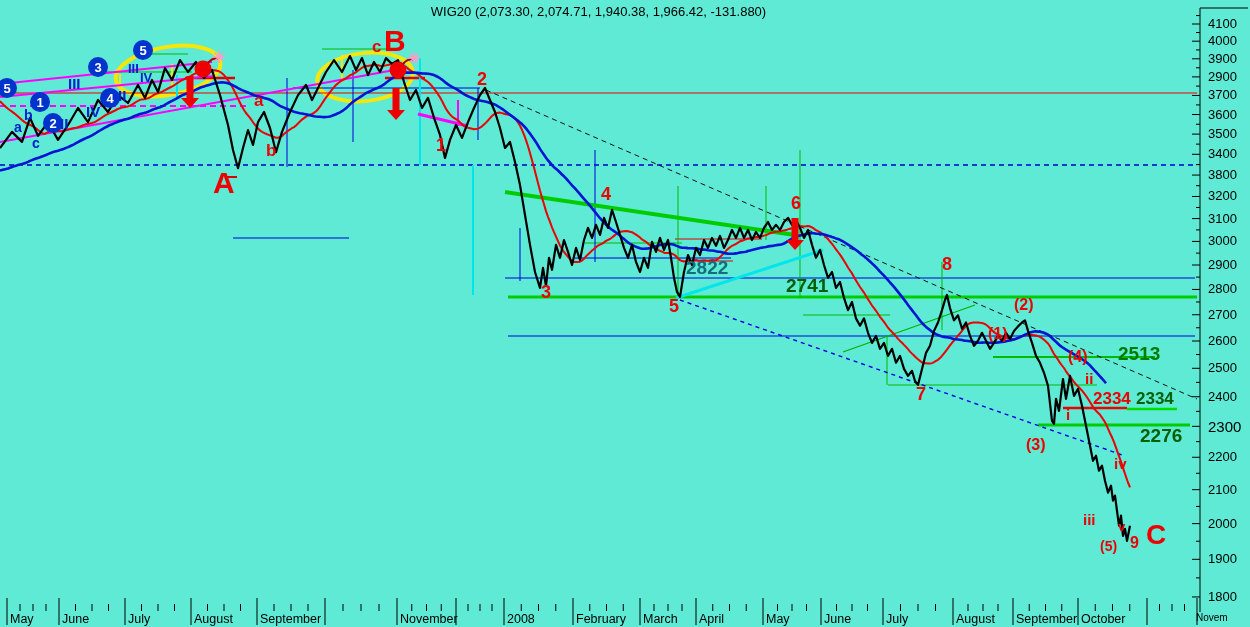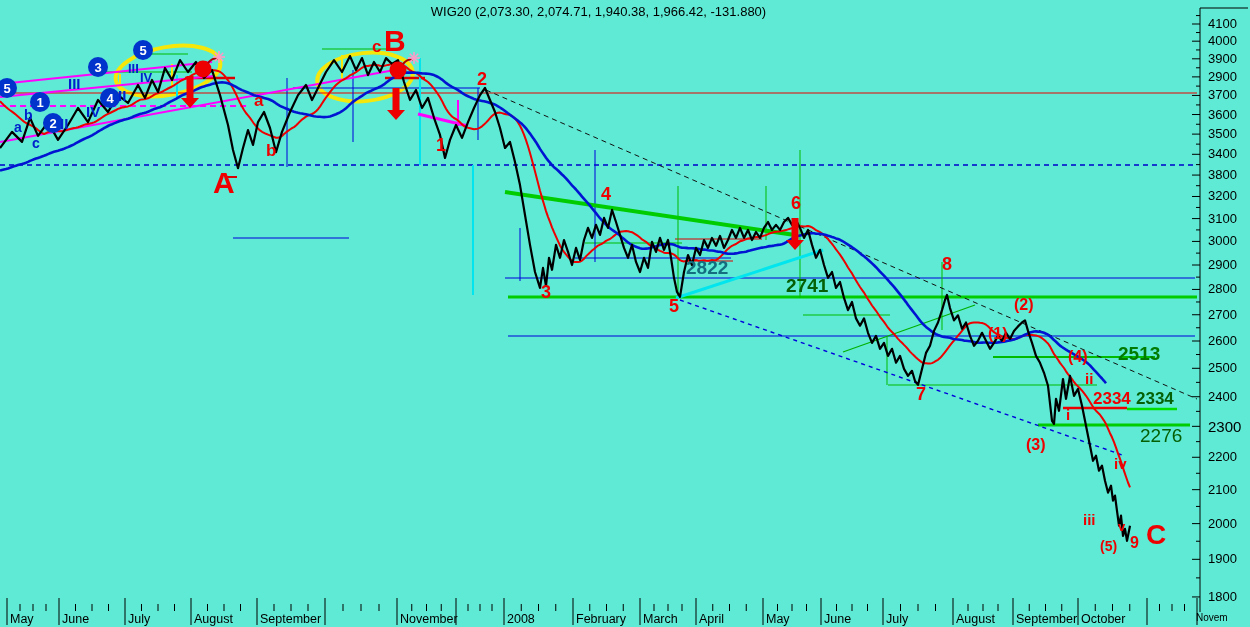--- a/index.html
+++ b/index.html
@@ -307,15 +307,15 @@
       <span class="lbl" style="left: 68px; top: 76px; font-size: 15px; color: rgb(0, 34, 204); font-weight: bold;">III</span>
       <span class="lbl" style="left: 86px; top: 104px; font-size: 15px; color: rgb(0, 34, 204); font-weight: bold;">IV</span>
       <span class="lbl" style="left: 118px; top: 88px; font-size: 15px; color: rgb(0, 34, 204); font-weight: bold;">II</span>
       <span class="lbl" style="left: 128px; top: 62px; font-size: 13px; color: rgb(0, 34, 204); font-weight: bold;">III</span>
       <span class="lbl" style="left: 140px; top: 71px; font-size: 13px; color: rgb(0, 34, 204); font-weight: bold;">IV</span>
       <span class="lbl" style="left: 686px; top: 258px; font-size: 19px; color: rgb(20, 110, 128); font-weight: bold;">2822</span>
       <span class="lbl" style="left: 786px; top: 276px; font-size: 19px; color: rgb(5, 96, 5); font-weight: bold;">2741</span>
       <span class="lbl" style="left: 1118px; top: 336px; font-size: 19px; color: rgb(0, 122, 0); font-weight: bold; margin-top: 8px;">2513</span>
       <span class="lbl" style="left: 1093px; top: 390px; font-size: 17px; color: rgb(238, 0, 0); font-weight: bold;">2334</span>
       <span class="lbl" style="left: 1136px; top: 390px; font-size: 17px; color: rgb(5, 96, 5); font-weight: bold;">2334</span>
-      <span class="lbl" style="left: 1140px; top: 426px; font-size: 19px; color: rgb(5, 96, 5); font-weight: normal;">2276</span>
+      <span class="lbl" style="left: 1140px; top: 426px; font-size: 19px; color: rgb(5, 96, 5); font-weight: bold;">2276</span>
     </div>
 </div>
 
 </body></html>

